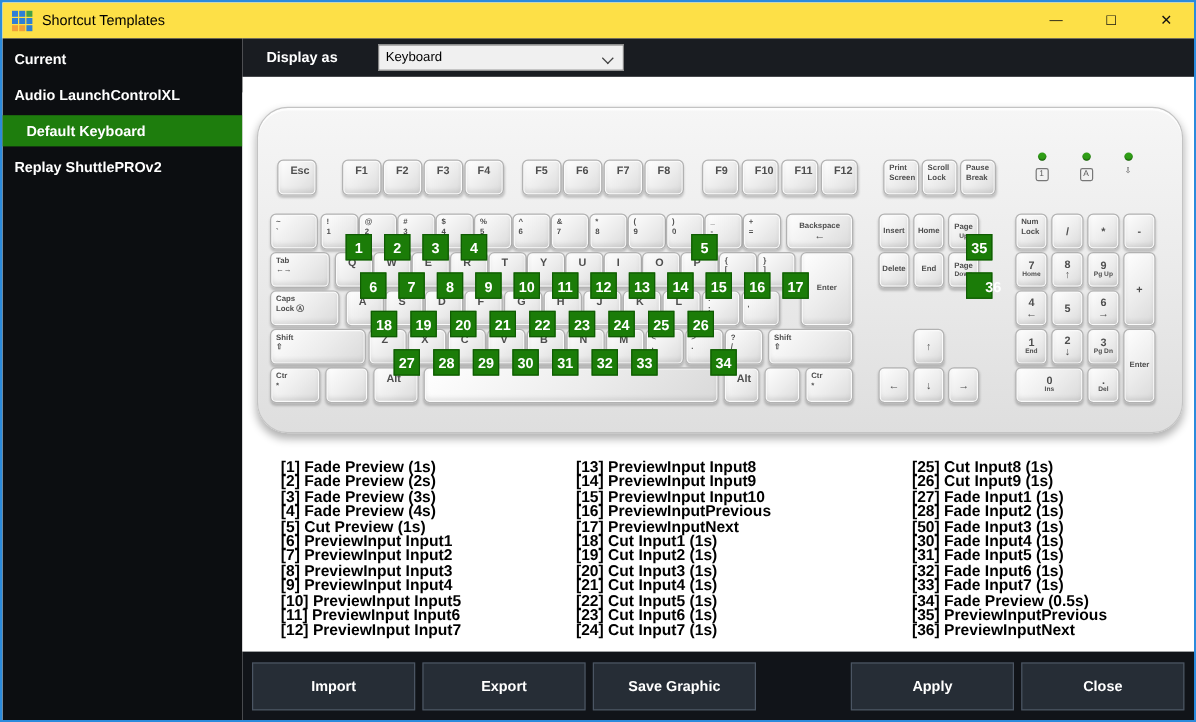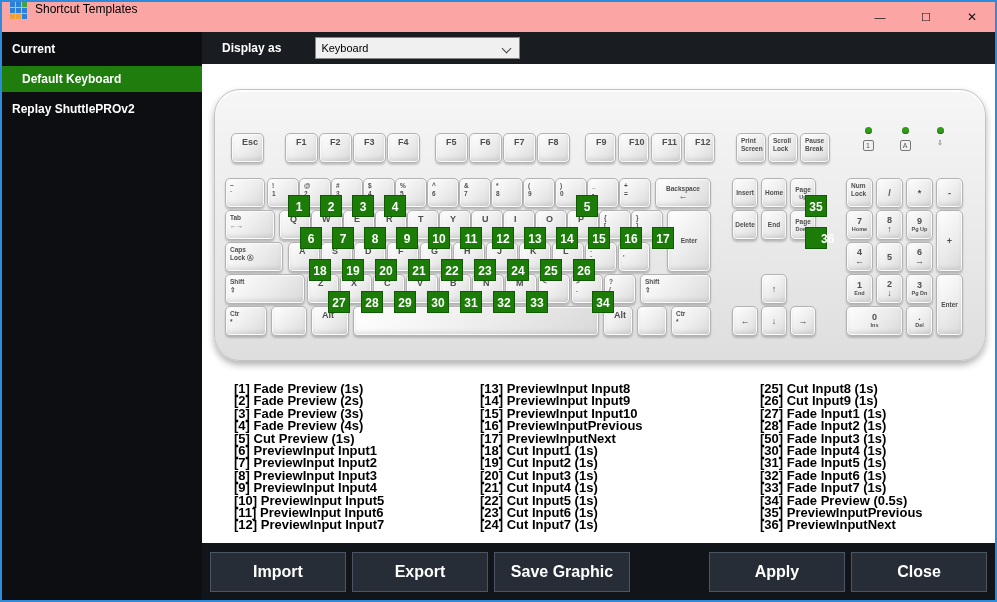--- a/index.html
+++ b/index.html
@@ -2,22 +2,22 @@
 <html><head>
 <meta charset="utf-8">
 <style>
   * { margin:0; padding:0; box-sizing:border-box; }
   html,body { background:#555; }
   body { font-family:"Liberation Sans", sans-serif; }
   #window { position:relative; width:997px; height:602px; background:#fff;
             border:2px solid #2b8bdc; overflow:hidden; }
 
   
-  #titlebar { position:absolute; left:0; top:0; right:0; height:30px; background:#fca5a5;
-              display:flex; align-items:flex-start; }
+  #titlebar { position:absolute; left:0; top:0; right:0; height:30px; background:#fde047;
+              display:flex; align-items:center; }
   #app-icon { width:17px; height:17px; margin-left:8px; display:grid;
               grid-template-columns:repeat(3,1fr); grid-template-rows:repeat(3,1fr); gap:1px; }
   #app-icon div { width:100%; height:100%; }
   #win-title { margin-left:8px; font-size:12px; color:#000; }
   #titlebar .spacer { flex:1; }
   .win-ctl { width:46px; height:30px; display:flex; align-items:center; justify-content:center;
              font-size:11px; color:#111; cursor:default; }
   .win-ctl.close { font-size:12px; }
 
   
@@ -70,21 +70,21 @@
   #shortcut-list { position:absolute; left:0; top:306px; right:0; }
   .sc-col { position:absolute; top:0; }
   .sc-col div { font-size:13px; font-weight:700; color:#000; line-height:12.4px; white-space:nowrap; }
   #sc-col-0 { left:32px; } #sc-col-1 { left:278px; } #sc-col-2 { left:558px; }
 
   
   #footer { position:absolute; left:200px; right:0; bottom:0; height:57px; background:#111419;
             display:flex; align-items:center; padding:0 5px; }
   #footer .spacer { flex:1; }
   .ft-btn { width:136px; height:40px; margin:0 3px; background:#262d36; border:1px solid #4b5563;
-            color:#fff; font-family:"Liberation Sans",sans-serif; font-size:16px; font-weight:700;
+            color:#fff; font-family:"Liberation Sans",sans-serif; font-size:12px; font-weight:700;
             cursor:pointer; }
 </style>
 </head>
 <body>
 
 <div id="window">
 
   <div id="titlebar">
     <div id="app-icon">
         <div style="background: rgb(46, 127, 214);"></div>
@@ -99,20 +99,21 @@
       </div>
     <span id="win-title">Shortcut Templates</span>
     <span class="spacer"></span>
     <div class="win-ctl">—</div>
     <div class="win-ctl">☐</div>
     <div class="win-ctl close">✕</div>
   </div>
 
   <div id="sidebar">
       <div class="side-item">Current</div>
+      <div class="side-item">Audio LaunchControlXL</div>
       <div class="side-item selected" style="background: rgb(30, 125, 13);">Default Keyboard</div>
       <div class="side-item">Replay ShuttlePROv2</div>
     </div>
 
   <div id="topstrip">
     <span id="display-as-label">Display as</span>
     <div id="display-as-dd">
       <span class="val">Keyboard</span>
       <span class="chev"></span>
     </div>

